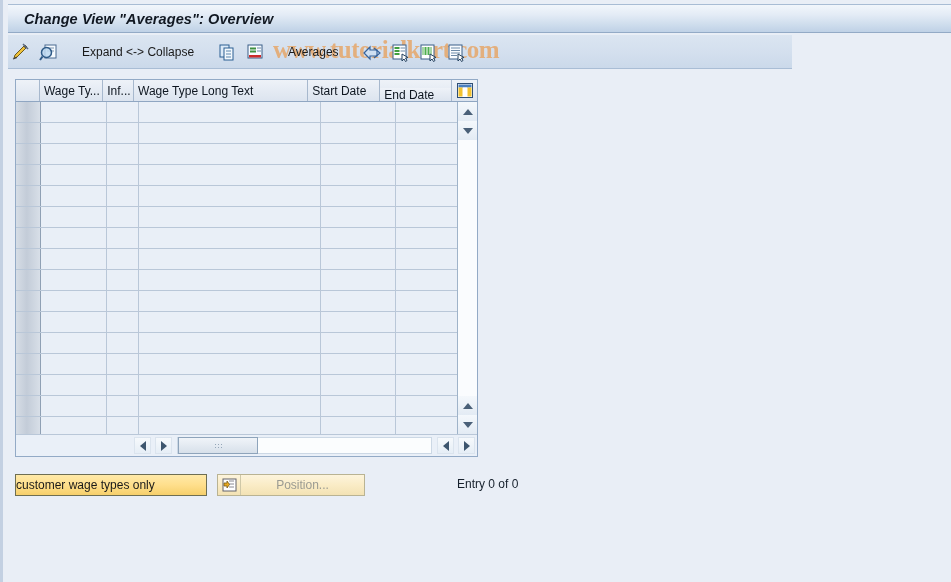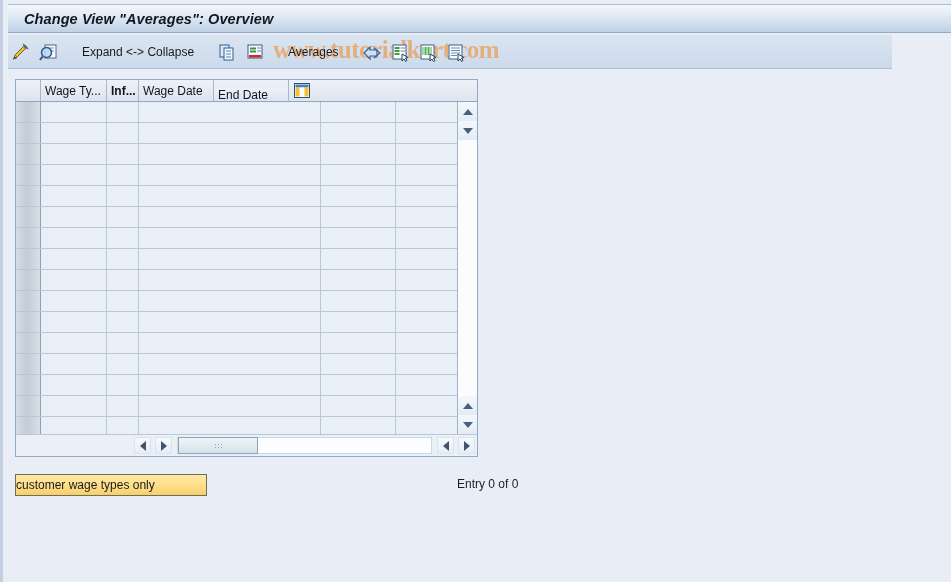--- a/index.html
+++ b/index.html
@@ -46,21 +46,21 @@
     color: #111822;
     padding-left: 16px;
     letter-spacing: .1px;
     white-space: nowrap;
   }
 
   
   #toolbar {
     position: absolute;
     left: 5px; top: 35px;
-    width: 884px; height: 34px;
+    width: 784px; height: 34px;
     background: linear-gradient(to bottom, #dbe5f1 0%, #d3dfee 55%, #cbd9ea 100%);
     border-bottom: 1px solid #a9bdd5;
     box-sizing: border-box;
     display: flex;
     align-items: center;
     overflow: hidden;
   }
   .tb-item {
     display: flex;
     align-items: center;
@@ -124,21 +124,21 @@
     align-items: center;
     padding-left: 4px;
     font-size: 12px;
     color: #0e1620;
     overflow: hidden;
     white-space: nowrap;
     background: linear-gradient(to bottom,#eef2f8 0%, #dce4ef 100%);
   }
   .hcell.sel { width: 25px; padding: 0; }
   .hcell.c0 { width: 66px; }
-  .hcell.c1 { width: 32px; font-weight: bold; }
+  .hcell.c1 { width: 32px; }
   .hcell.c2 { width: 182px; }
   .hcell.c3 { width: 75px; }
   .hcell.c4 { width: 74px; border-right: none; margin-top: 8px;}
   #col-config-btn {
     width: 27px;
     height: 21px;
     display: flex;
     align-items: center;
     justify-content: center;
     background: linear-gradient(to bottom,#eef2f8 0%, #dce4ef 100%);
@@ -424,21 +424,22 @@
   </div>
 
   <div id="watermark">www.tutorialkart.com</div>
 
   <div id="table-panel">
 
     <div id="table-header">
       <div class="hcell sel"></div>
       <div class="hcell c0">Wage Ty...</div>
       <div class="hcell c1">Inf...</div>
-      <div class="hcell c3">Wage Date</div>
+      <div class="hcell c2">Wage Type Long Text</div>
+      <div class="hcell c3">Start Date</div>
       <div class="hcell c4">End Date</div>
       <div id="col-config-btn">
         <svg width="16" height="15" viewBox="0 0 16 15">
           <rect x="0.5" y="0.5" width="15" height="14" fill="#ffffff" stroke="#2f4f75" stroke-width="1"></rect>
           <rect x="1.5" y="1.5" width="13" height="3" fill="#4a7fbf"></rect>
           <rect x="1.5" y="4.5" width="4" height="9" fill="#f2c230"></rect>
           <rect x="6" y="4.5" width="4" height="9" fill="#ffffff"></rect>
           <rect x="10.5" y="4.5" width="4" height="9" fill="#f2c230"></rect>
         </svg>
       </div>
@@ -618,16 +619,28 @@
           <span class="tri-right"></span>
         </div>
     </div>
 
   </div>
 
   <div id="btn-customer">
     <span>customer wage types only</span>
   </div>
 
+  <div id="btn-position">
+    <span class="pos-ico">
+      <svg width="15" height="15" viewBox="0 0 15 15">
+        <rect x="1" y="1" width="13" height="12" fill="#ffffff" stroke="#63626a" stroke-width="1"></rect>
+        <line x1="7" y1="3" x2="12" y2="3" stroke="#8a8a92" stroke-width="1"></line>
+        <line x1="7" y1="6" x2="12" y2="6" stroke="#8a8a92" stroke-width="1"></line>
+        <line x1="7" y1="9" x2="12" y2="9" stroke="#8a8a92" stroke-width="1"></line>
+        <path d="M2 5 L5 5 L5 3 L7.5 6.5 L5 10 L5 8 L2 8 Z" fill="#e8a81d" stroke="#7a5c12" stroke-width="0.8"></path>
+      </svg>
+    </span>
+    <span class="pos-lbl">Position...</span>
+  </div>
 
   <div id="entry-status">Entry 0 of 0</div>
 
 </div>
 
 </body></html>

